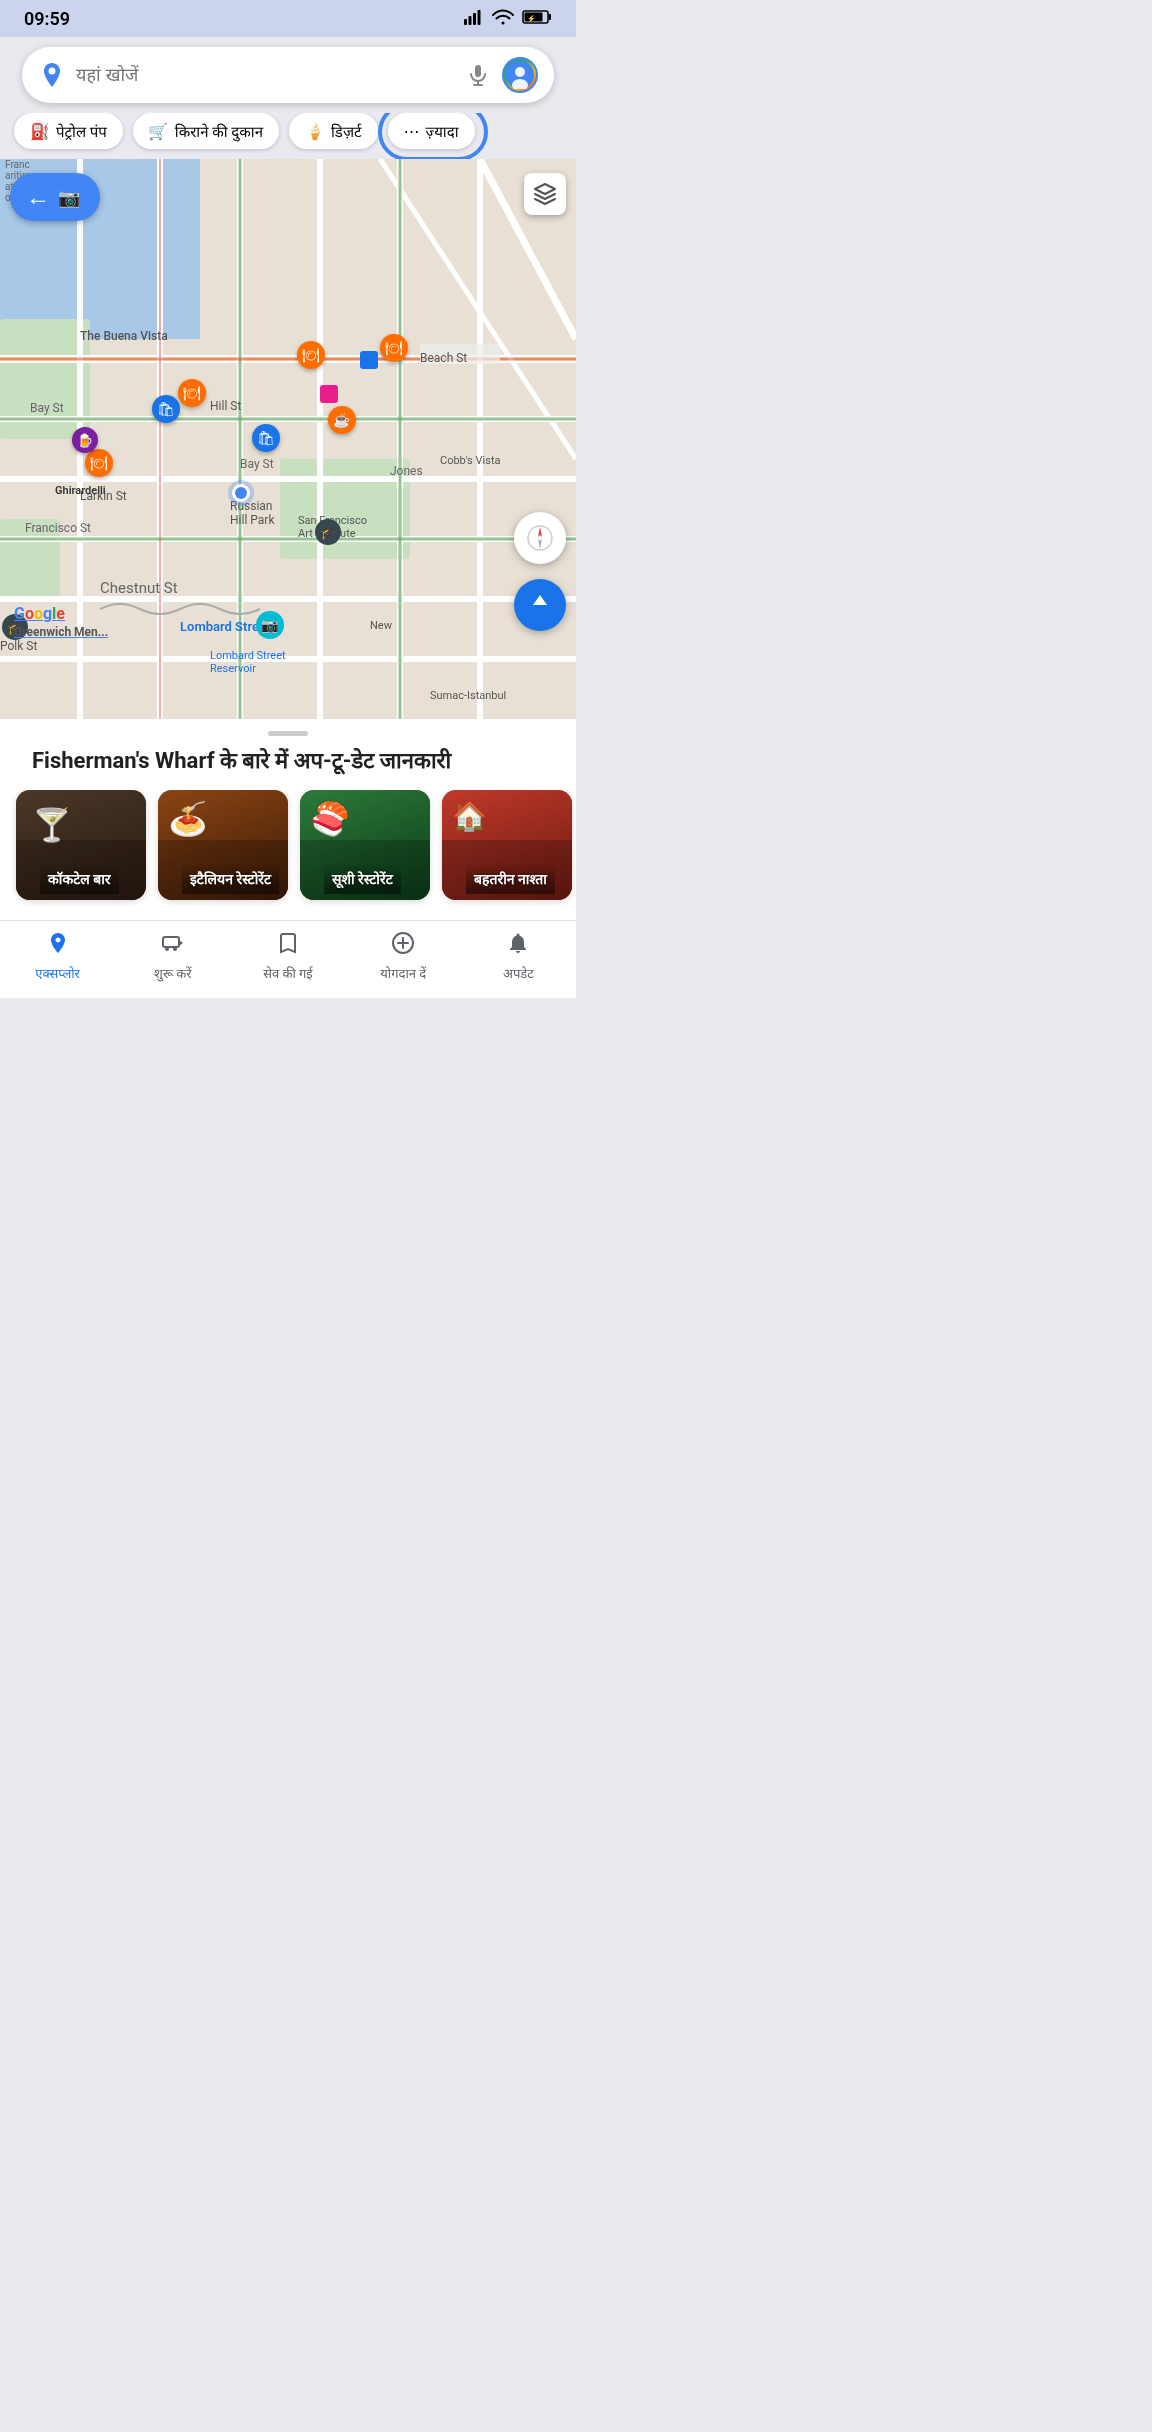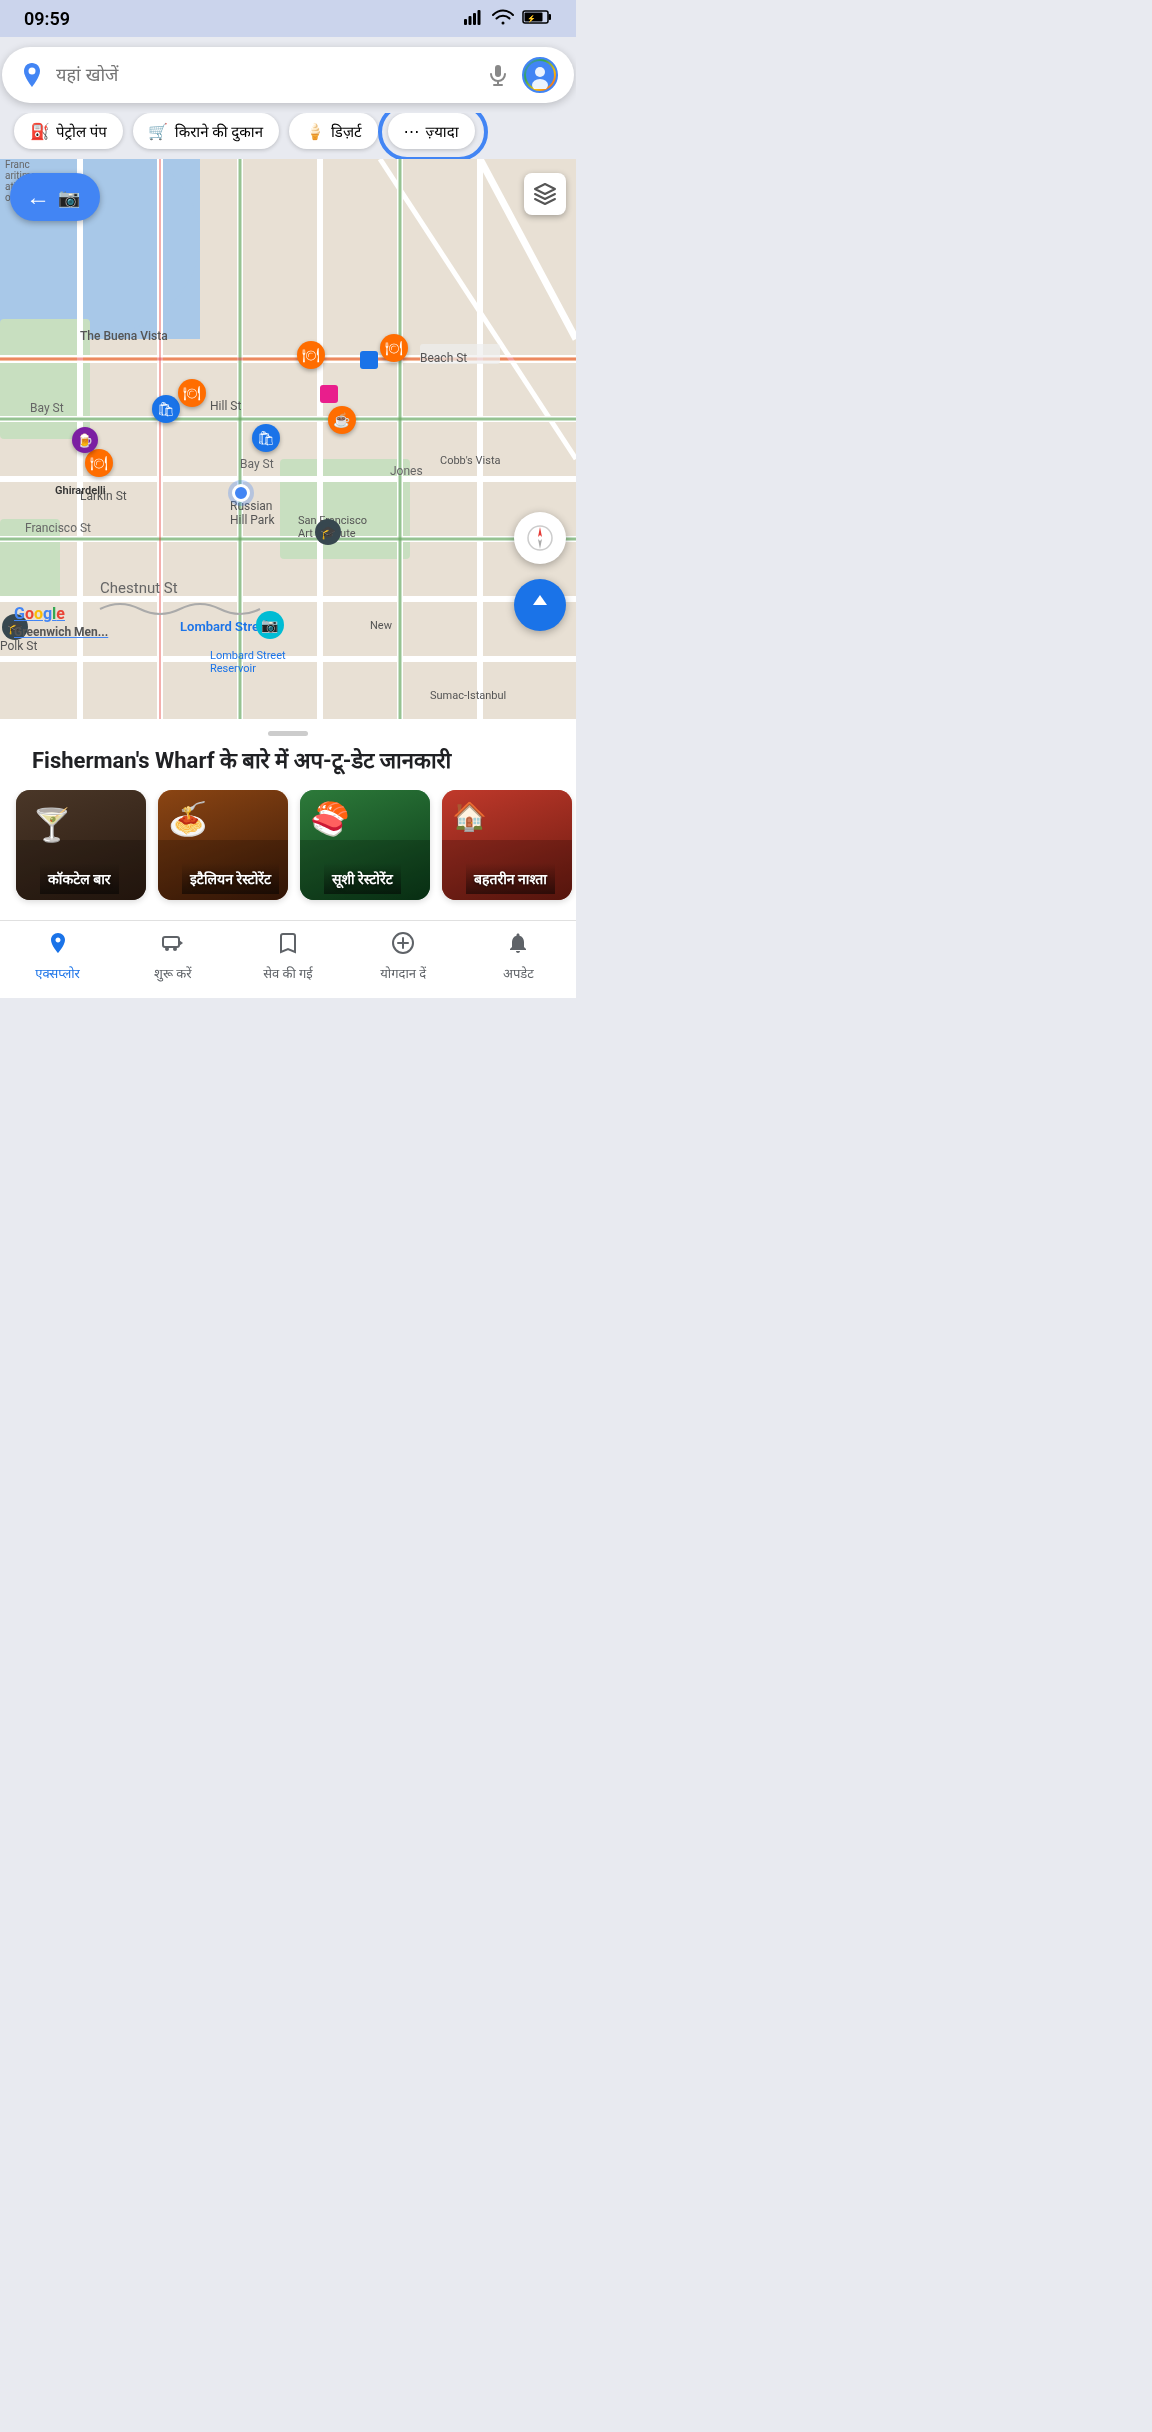--- a/index.html
+++ b/index.html
@@ -31,21 +31,21 @@
     .status-icons {
       display: flex;
       align-items: center;
       gap: 8px;
     }
 
     
     .search-bar-container {
       position: relative;
       z-index: 10;
-      padding: 10px 2px;
+      padding: 10px 22px;
       background: transparent;
     }
     .search-bar {
       display: flex;
       align-items: center;
       background: white;
       border-radius: 28px;
       padding: 10px 16px;
       box-shadow: 0 2px 8px rgba(0,0,0,0.2);
       gap: 10px;

